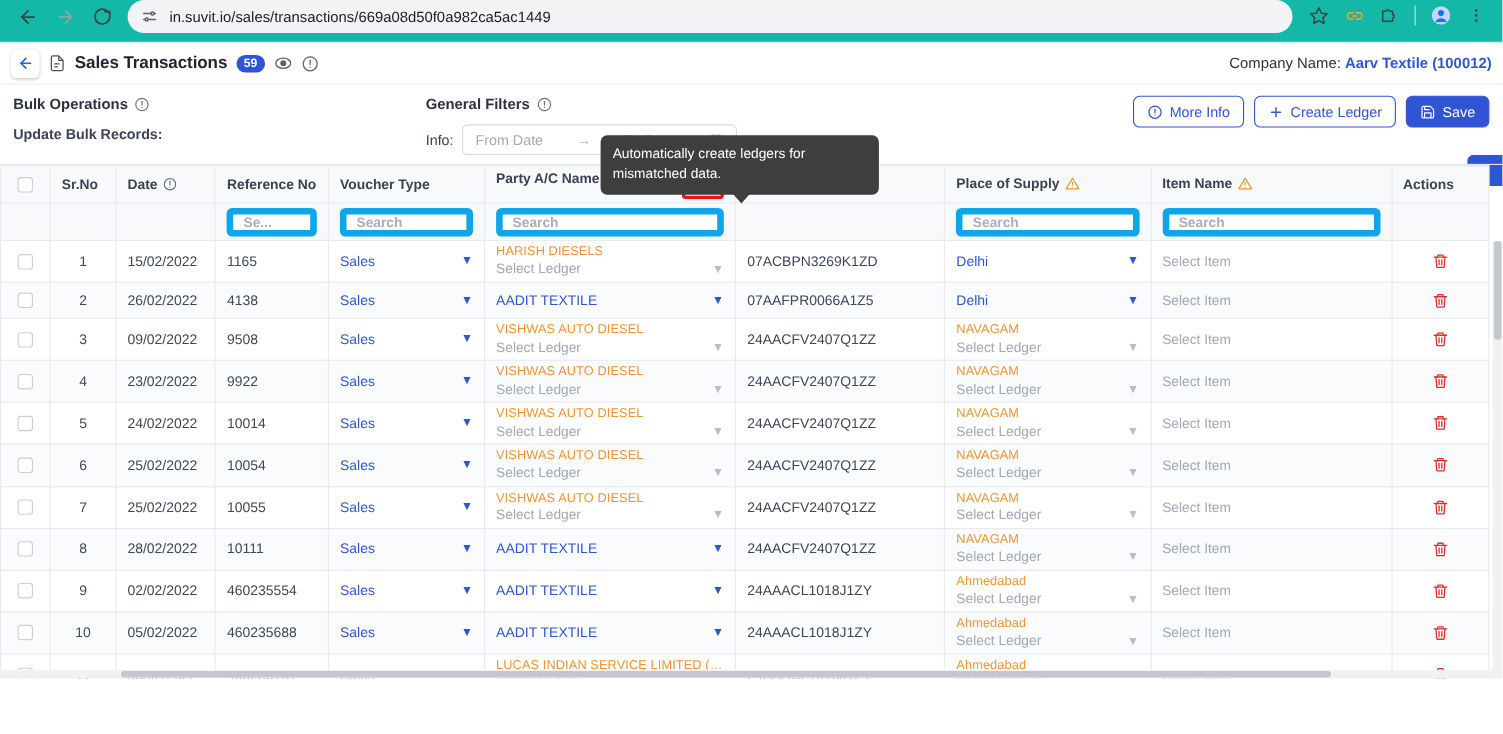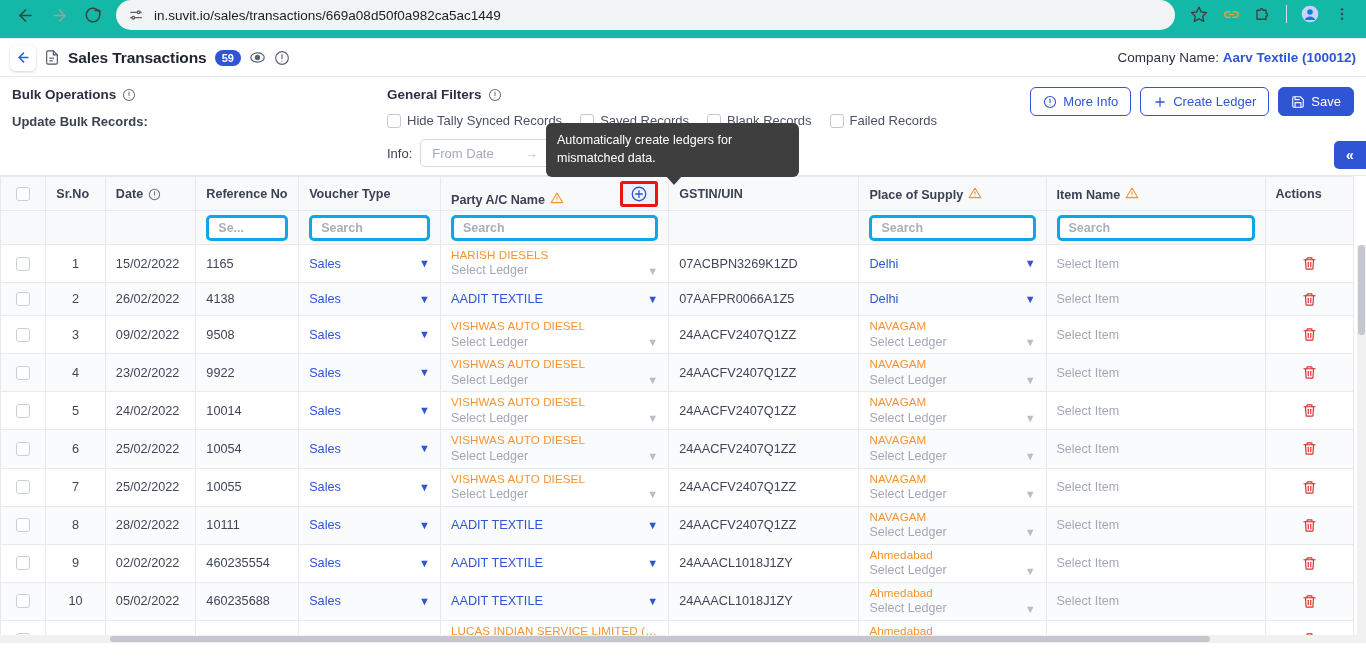--- a/index.html
+++ b/index.html
@@ -106,24 +106,24 @@
   }
 
   
   .table-wrap{position:relative;width:1366px;height:468px;overflow:hidden;border-top:1px solid #e6e8ec;}
   table{border-collapse:collapse;width:1354px;table-layout:fixed;}
   th,td{border:1px solid #e7e9ef;vertical-align:middle;}
   thead th{background:#f8f9fb;padding:0 10px;text-align:left;font-size:12.6px;color:#3b4254;font-weight:bold;}
   .th-top{height:34px;}
   .th-search{height:34px;background:#f8f9fb;border-top:none;}
   .srch{
-    height:26px;border:3px solid #0ea5e9;border-radius:5px;background:#fff;
+    height:26px;border:6px solid #0ea5e9;border-radius:5px;background:#fff;
     display:flex;align-items:center;padding:0 9px;color:#a8aebb;font-size:12.5px;
   }
-  .hdr-cell{display:flex;align-items:flex-end;gap:5px;}
+  .hdr-cell{display:flex;align-items:flex-start;gap:5px;}
   .warn{color:#f59331;font-size:13px;line-height:1;}
   .plus-wrap{display:flex;align-items:center;justify-content:center;}
   .plus-hl{
     border:3px solid #ee1212;border-radius:3px;padding:1px 7px;display:inline-flex;
     align-items:center;justify-content:center;background:#eef2fd;
   }
 
   tbody td{height:33px;padding:3px 10px;font-size:12.7px;color:#3f4657;background:#fff;}
   tbody tr:nth-child(even) td{background:#fafbfd;}
   .c-center{text-align:center;}
@@ -274,30 +274,20 @@
         <span>General Filters</span>
         <span style="display:flex">
           <svg width="14" height="14" viewBox="0 0 24 24" fill="none" stroke="#6b7183" stroke-width="1.8" stroke-linecap="round">
               <circle cx="12" cy="12" r="9.5"></circle>
               <line x1="12" y1="7" x2="12" y2="13"></line>
               <circle cx="12" cy="16.6" r=".9" fill="#6b7183" stroke="none"></circle>
             </svg>
         </span>
       </div>
 
-      <div class="cbrow">
-        <span class="cb"></span>
-        <span class="cblabel">Hide Tally Synced Records</span>
-        <span class="cb"></span>
-        <span class="cblabel">Saved Records</span>
-        <span class="cb"></span>
-        <span class="cblabel">Blank Records</span>
-        <span class="cb"></span>
-        <span class="cblabel">Failed Records</span>
-      </div>
 
       <div class="daterow">
         <span class="dl">Info:</span>
         <div class="datebox">
           <span>From Date</span>
           <span class="arrow">→</span>
           <span>To Date</span>
           <span style="display:flex">
             <svg width="14" height="14" viewBox="0 0 24 24" fill="none" stroke="#b6bbc8" stroke-width="1.8">
                 <rect x="3" y="5" width="18" height="16" rx="2"></rect>

